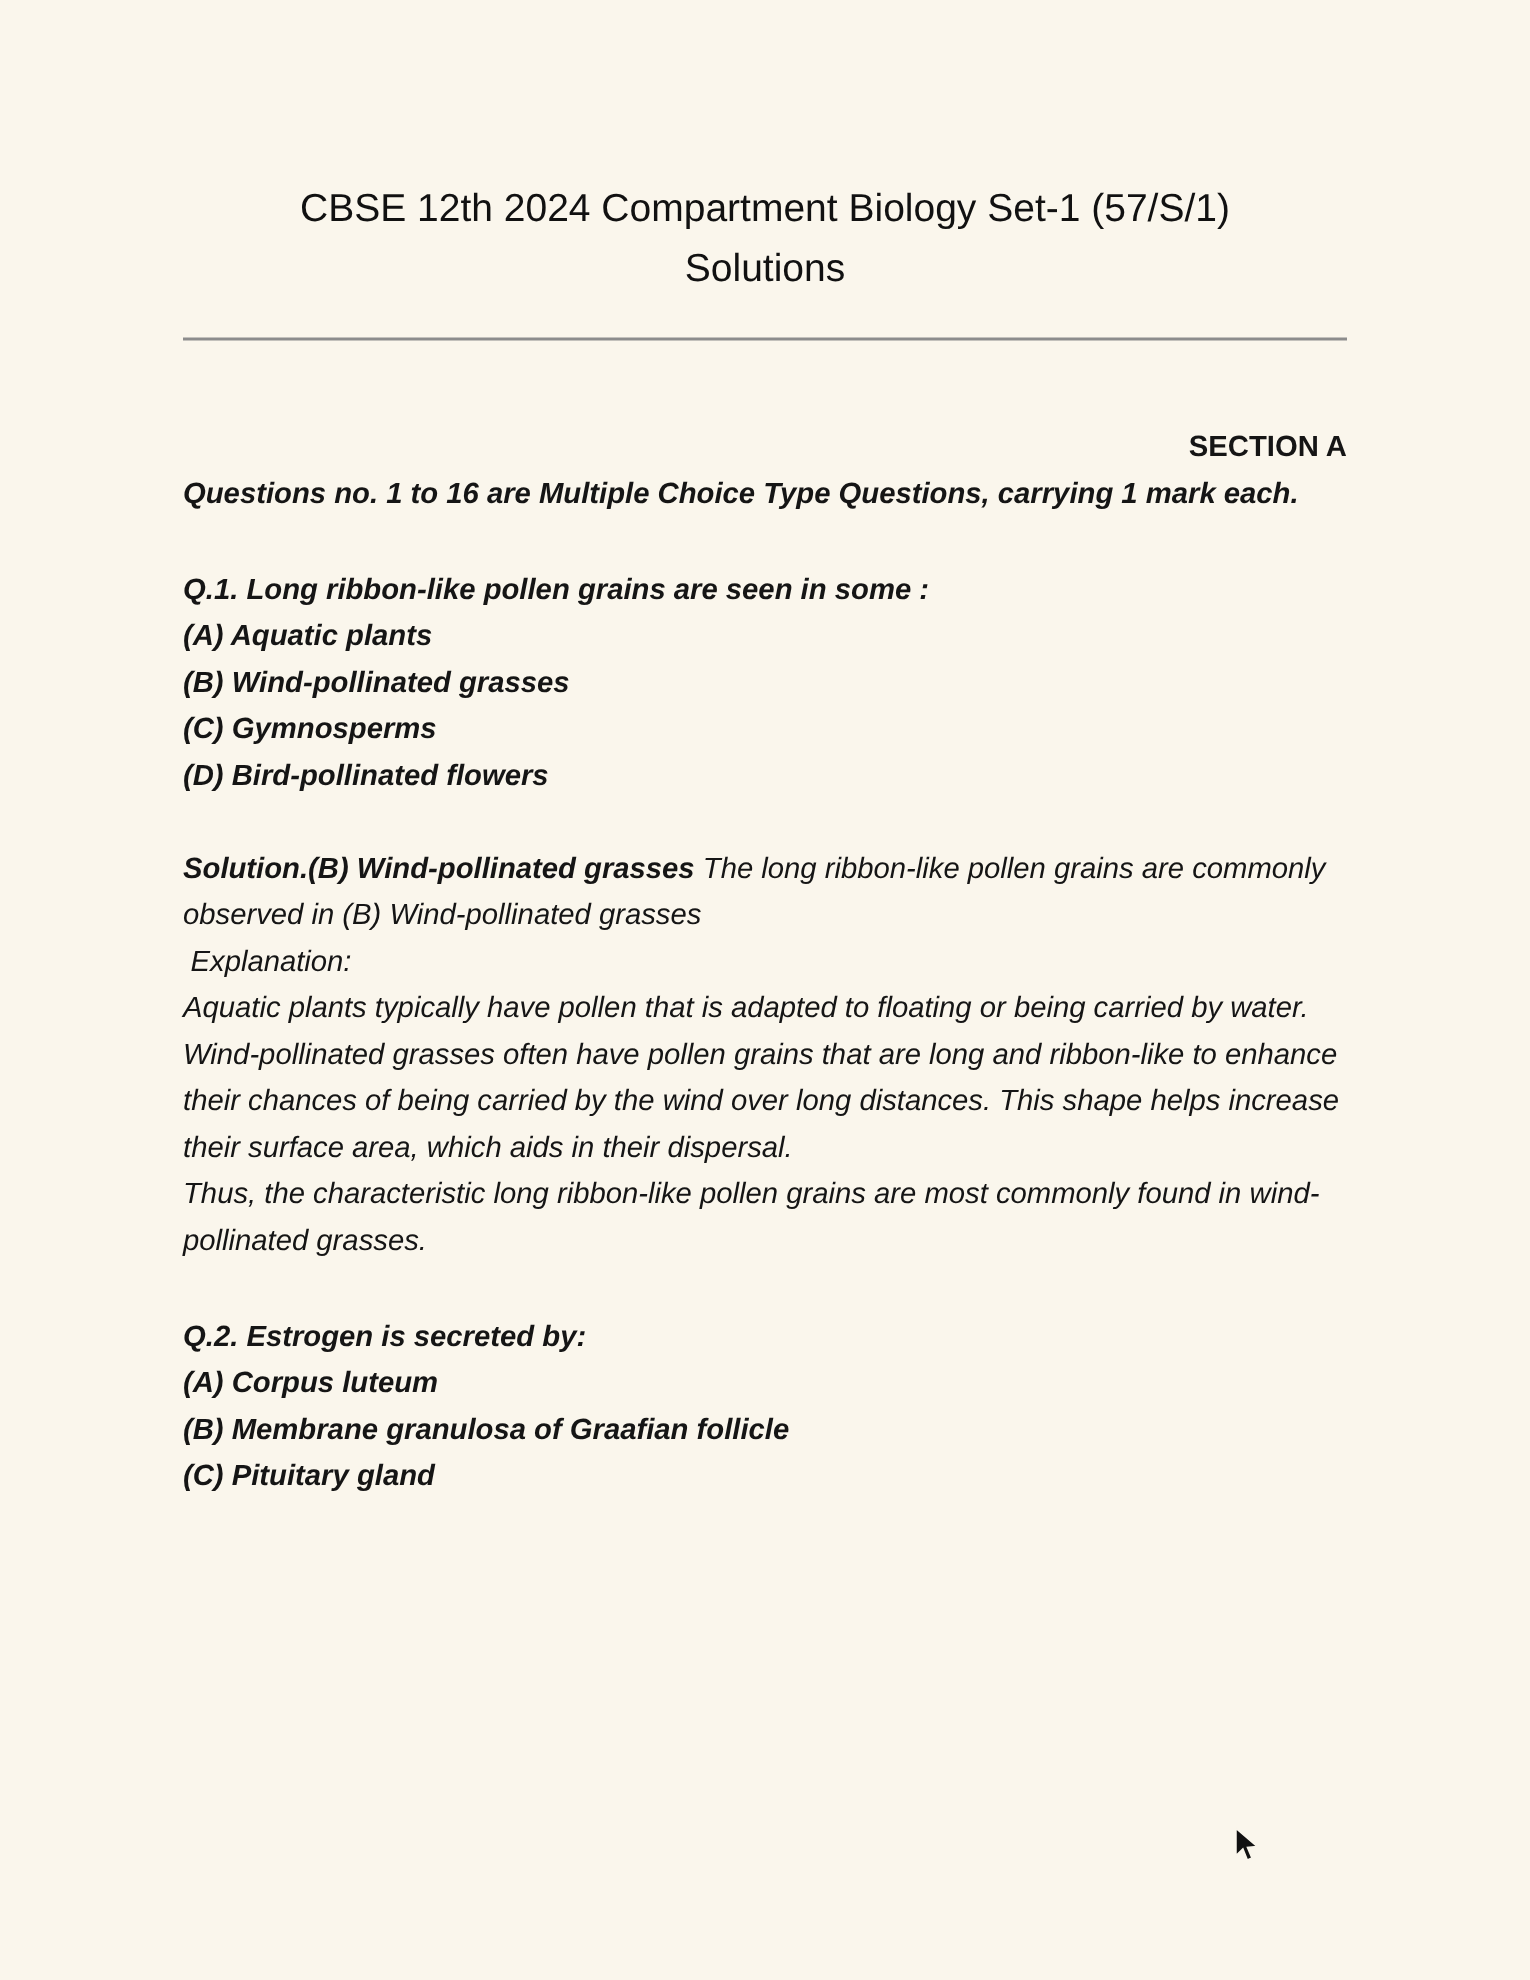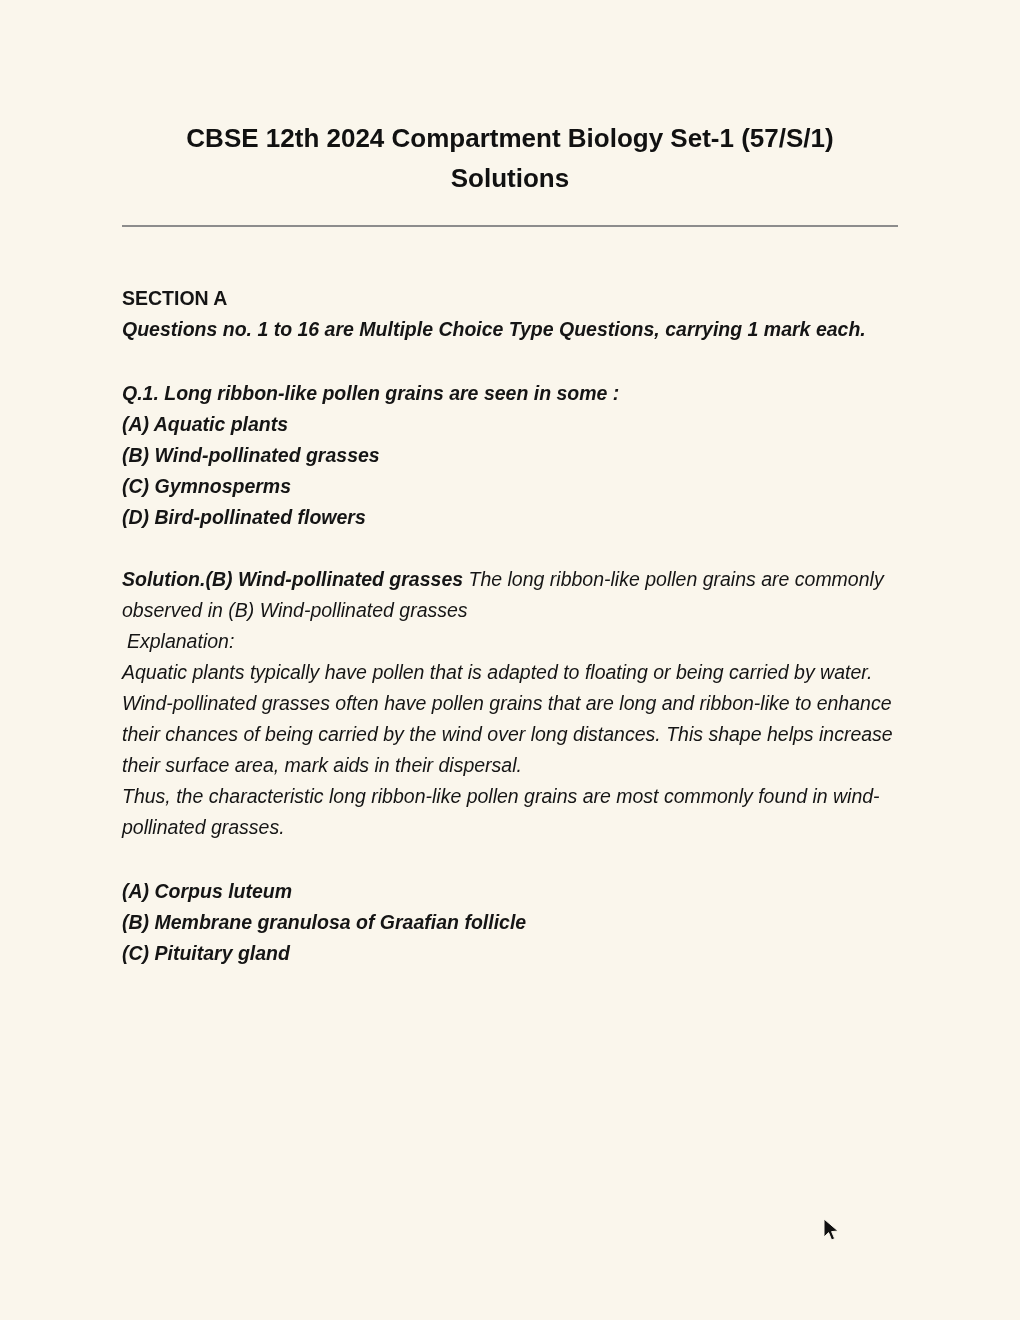--- a/index.html
+++ b/index.html
@@ -13,34 +13,34 @@
     position: relative;
     overflow: hidden;
   }
   .page {
     padding: 118px 122px 0 122px;
   }
   .doc-title {
     margin: 0;
     text-align: center;
     font-size: 26px;
-    font-weight: bold;
+    font-weight: normal;
     line-height: 40px;
     color: #111;
   }
   .title-line { display: block; }
   .title-rule {
     border: none;
     border-top: 2px solid #8c8c8c;
     margin: 27px 0 0 0;
     width: 100%;
   }
   .section-heading {
     margin-top: 56px;
-    text-align: left;
+    text-align: right;
     font-size: 19.5px;
     font-weight: bold;
     line-height: 31px;
   }
   p { margin: 0; }
   .body-text {
     font-size: 19.5px;
     line-height: 31px;
     font-style: italic;
   }
@@ -77,25 +77,26 @@
     <p class="body-text bold">(A) Aquatic plants</p>
     <p class="body-text bold">(B) Wind-pollinated grasses</p>
     <p class="body-text bold">(C) Gymnosperms</p>
     <p class="body-text bold">(D) Bird-pollinated flowers</p>
   </div>
 
   <div class="solution-block">
     <p class="body-text"><span class="bold">Solution.(B) Wind-pollinated grasses</span><span> The long ribbon-like pollen grains are commonly observed in (B) Wind-pollinated grasses</span></p>
     <p class="body-text explanation-label">Explanation:</p>
     <p class="body-text">Aquatic plants typically have pollen that is adapted to floating or being carried by water.</p>
-    <p class="body-text">Wind-pollinated grasses often have pollen grains that are long and ribbon-like to enhance their chances of being carried by the wind over long distances. This shape helps increase their surface area, mark aids in their dispersal.</p>
+    <p class="body-text">Wind-pollinated grasses often have pollen grains that are long and ribbon-like to enhance their chances of being carried by the wind over long distances. This shape helps increase their surface area, which aids in their dispersal.</p>
     <p class="body-text">Thus, the characteristic long ribbon-like pollen grains are most commonly found in wind-pollinated grasses.</p>
   </div>
 
   <div class="question-block">
+    <p class="body-text bold">Q.2. Estrogen is secreted by:</p>
     <p class="body-text bold">(A) Corpus luteum</p>
     <p class="body-text bold">(B) Membrane granulosa of Graafian follicle</p>
     <p class="body-text bold">(C) Pituitary gland</p>
   </div>
 
 </div>
 
 <svg class="cursor" width="28" height="28" viewBox="0 0 28 28" aria-hidden="true">
   <path d="M6 3 L6 21 L10.6 16.6 L13.6 24 L16.6 22.6 L13.6 15.6 L20 15 Z" fill="#111" stroke="#faf6ec" stroke-width="1"></path>
 </svg>

